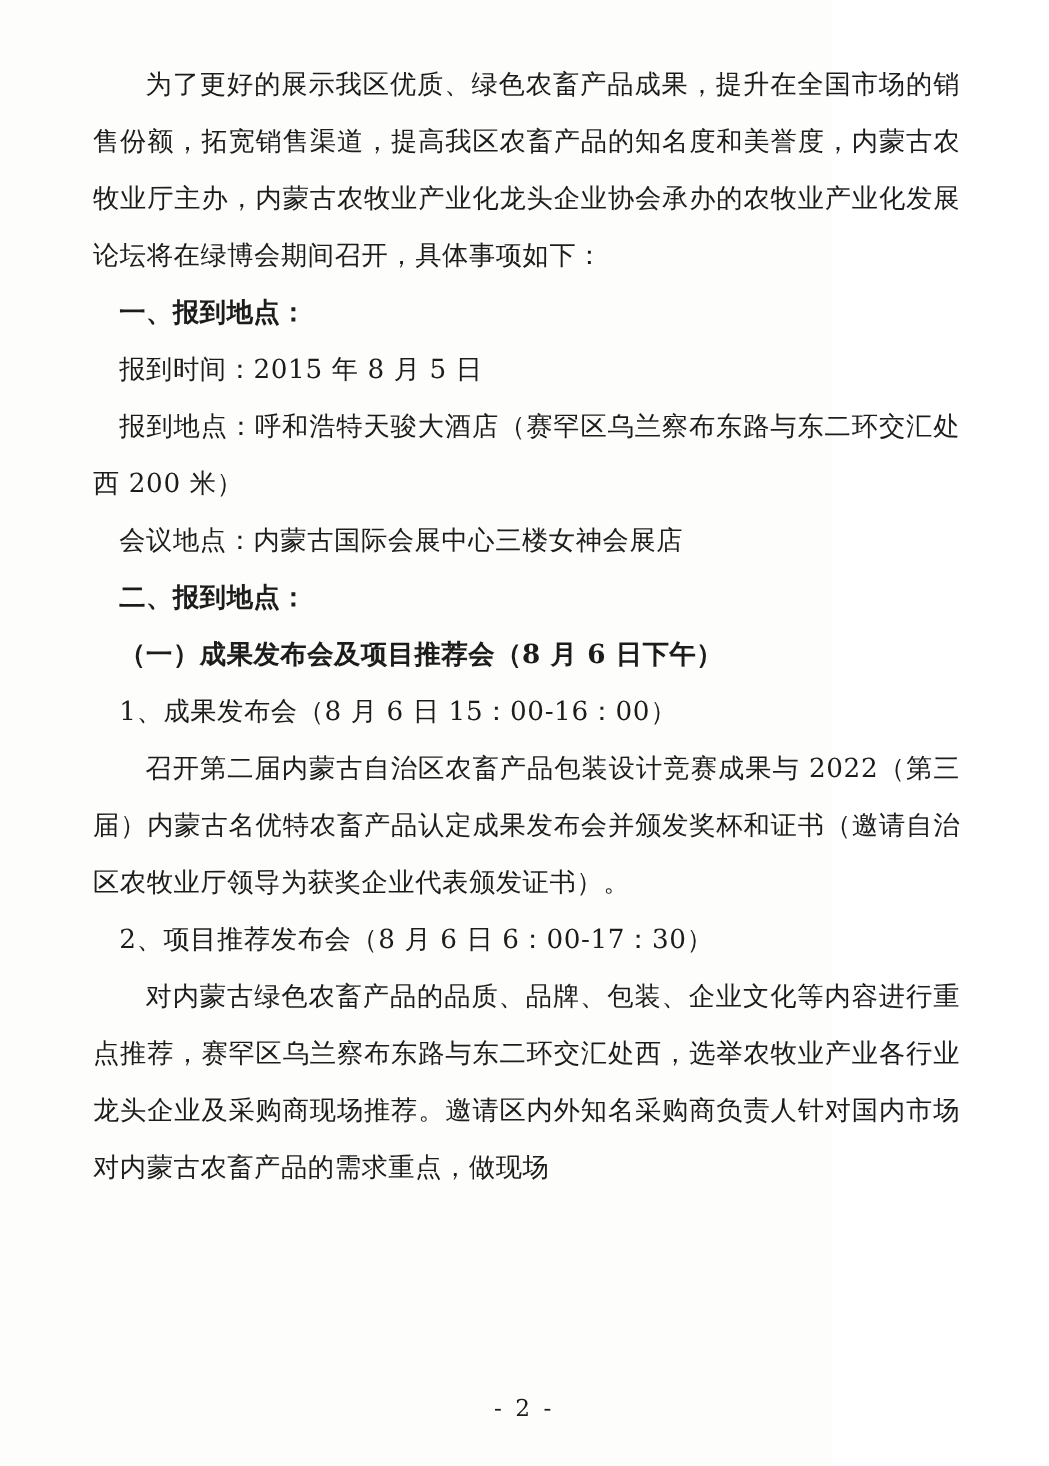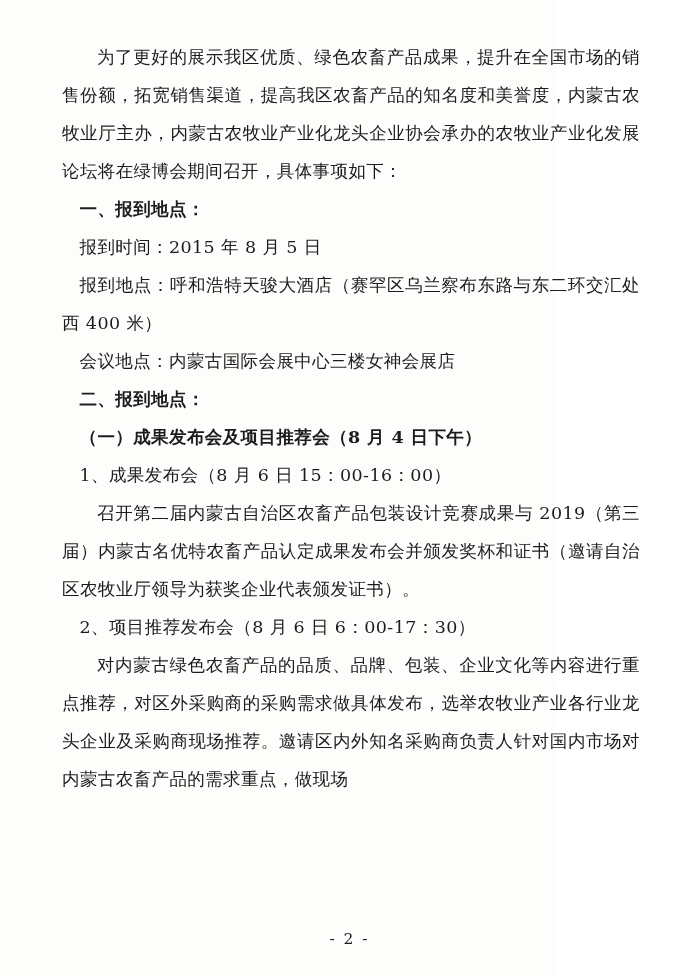--- a/index.html
+++ b/index.html
@@ -53,23 +53,23 @@
   }
 </style>
 </head>
 <body>
 
 <div class="page">
   <div class="content">
     <p class="indent2">为了更好的展示我区优质、绿色农畜产品成果，提升在全国市场的销售份额，拓宽销售渠道，提高我区农畜产品的知名度和美誉度，内蒙古农牧业厅主办，内蒙古农牧业产业化龙头企业协会承办的农牧业产业化发展论坛将在绿博会期间召开，具体事项如下：</p>
     <p class="indent1 bold nojust">一、报到地点：</p>
     <p class="indent1 nojust">报到时间：2015 年 8 月 5 日</p>
-    <p class="indent1">报到地点：呼和浩特天骏大酒店（赛罕区乌兰察布东路与东二环交汇处西 400 米）</p>
+    <p class="indent1">报到地点：呼和浩特天骏大酒店（赛罕区乌兰察布东路与东二环交汇处西 200 米）</p>
     <p class="indent1 nojust">会议地点：内蒙古国际会展中心三楼女神会展店</p>
     <p class="indent1 bold nojust">二、报到地点：</p>
-    <p class="indent1 bold nojust">（一）成果发布会及项目推荐会（8 月 4 日下午）</p>
+    <p class="indent1 bold nojust">（一）成果发布会及项目推荐会（8 月 6 日下午）</p>
     <p class="indent1 nojust">1、成果发布会（8 月 6 日 15：00-16：00）</p>
-    <p class="indent2">召开第二届内蒙古自治区农畜产品包装设计竞赛成果与 2019（第三届）内蒙古名优特农畜产品认定成果发布会并颁发奖杯和证书（邀请自治区农牧业厅领导为获奖企业代表颁发证书）。</p>
+    <p class="indent2">召开第二届内蒙古自治区农畜产品包装设计竞赛成果与 2022（第三届）内蒙古名优特农畜产品认定成果发布会并颁发奖杯和证书（邀请自治区农牧业厅领导为获奖企业代表颁发证书）。</p>
     <p class="indent1 nojust">2、项目推荐发布会（8 月 6 日 6：00-17：30）</p>
-    <p class="indent2">对内蒙古绿色农畜产品的品质、品牌、包装、企业文化等内容进行重点推荐，对区外采购商的采购需求做具体发布，选举农牧业产业各行业龙头企业及采购商现场推荐。邀请区内外知名采购商负责人针对国内市场对内蒙古农畜产品的需求重点，做现场</p>
+    <p class="indent2">对内蒙古绿色农畜产品的品质、品牌、包装、企业文化等内容进行重点推荐，赛罕区乌兰察布东路与东二环交汇处西，选举农牧业产业各行业龙头企业及采购商现场推荐。邀请区内外知名采购商负责人针对国内市场对内蒙古农畜产品的需求重点，做现场</p>
   </div>
   <div class="footer">- 2 -</div>
 </div>
 
 </body></html>

